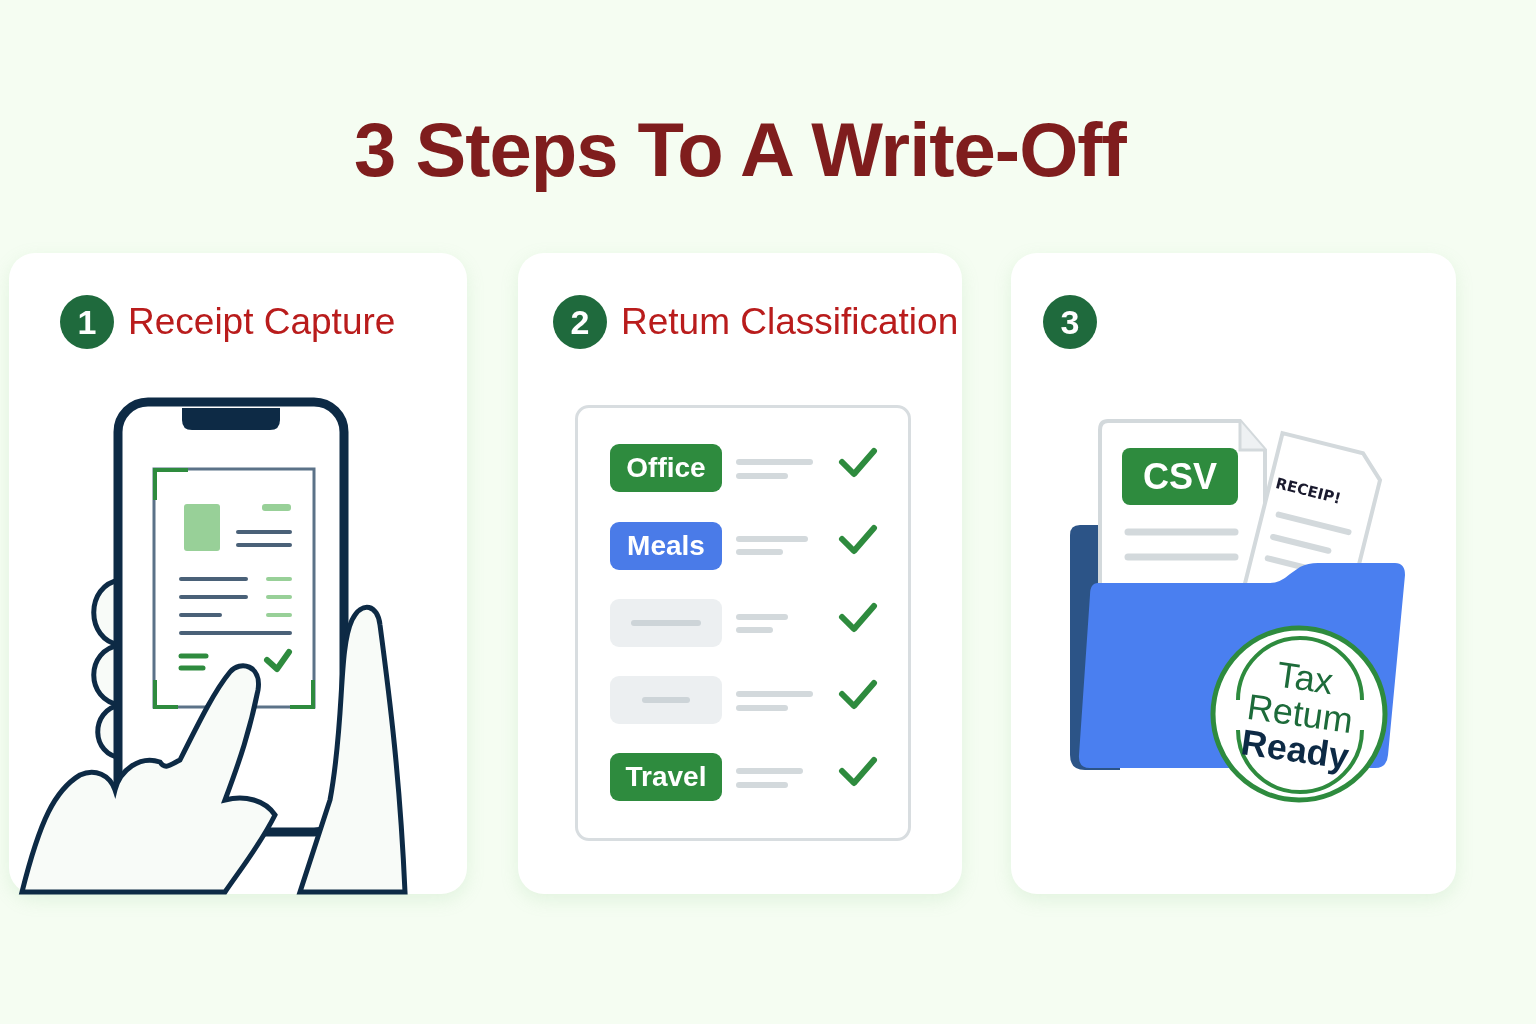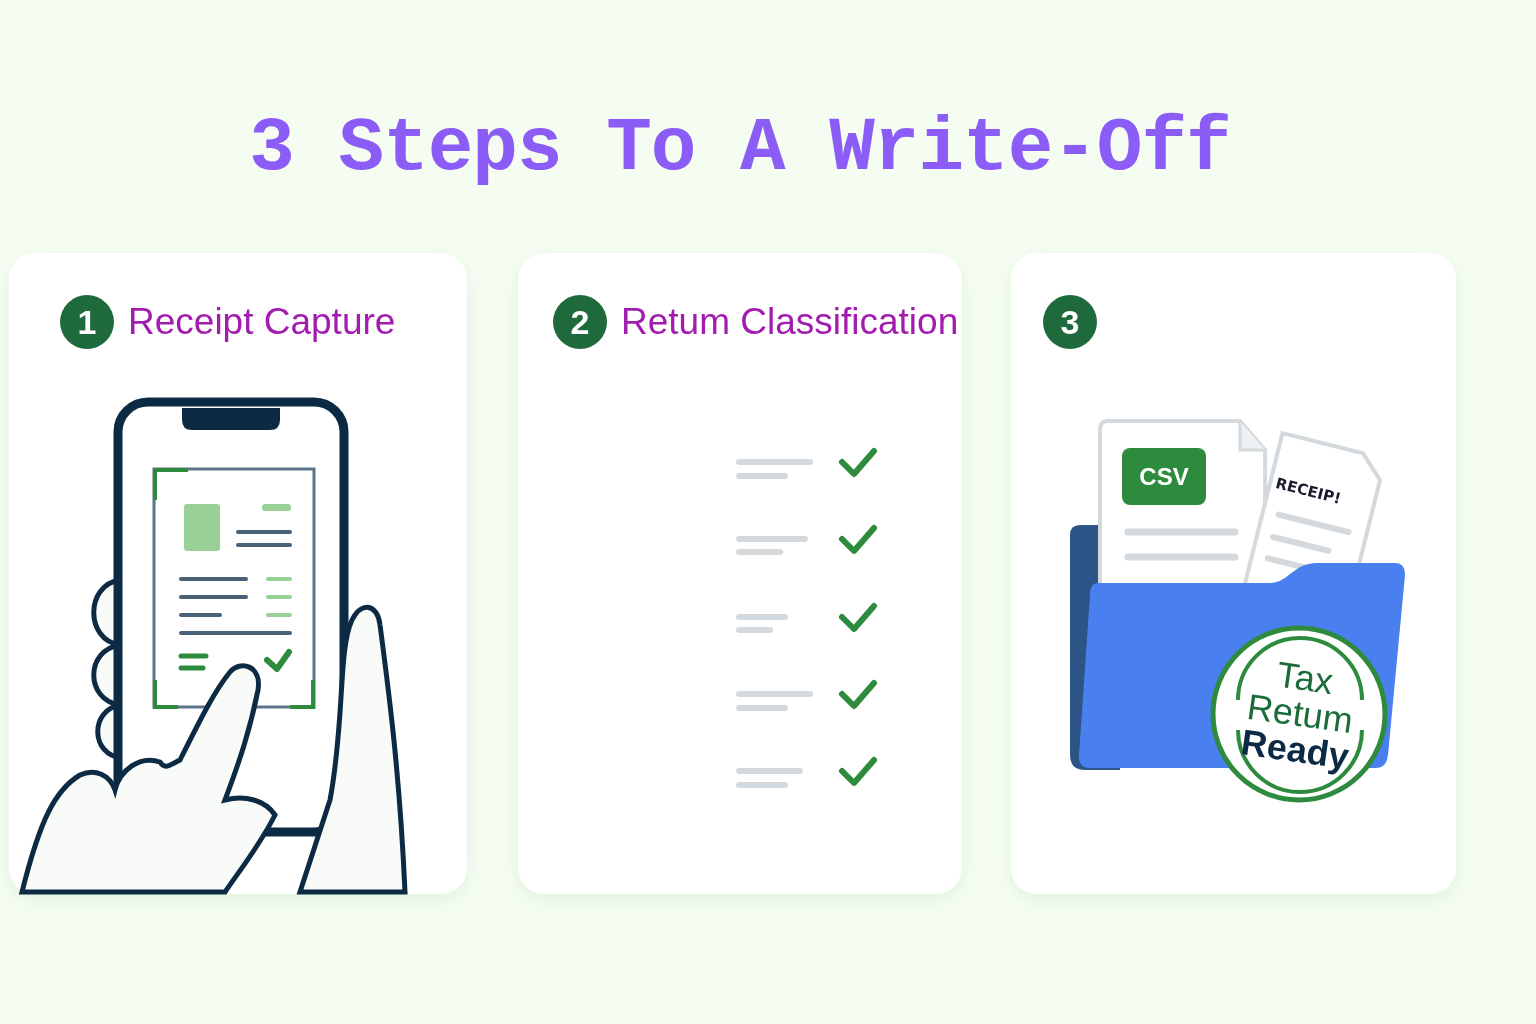--- a/index.html
+++ b/index.html
@@ -3,57 +3,57 @@
 <meta charset="utf-8">
 <style>
   html, body { margin:0; padding:0; }
   body {
     width:1536px; height:1024px; overflow:hidden; position:relative;
     background:#f5fdf2;
     font-family:"Liberation Sans", sans-serif;
   }
   .title {
     position:absolute; left:0; width:1480px; top:106px; text-align:center;
-    font-size:76px; font-weight:bold; color:#8b5cf6; letter-spacing:-1px;font-family:Liberation Mono, monospace;
+    font-size:76px; font-weight:bold; color:#7f1d1d; letter-spacing:-1px;
   }
   .card {
     position:absolute; top:253px; height:641px; background:#ffffff;
     border-radius:26px; box-shadow:0 6px 18px rgba(140,200,140,0.18);
     overflow:hidden;
   }
   #card1 { left:9px; width:458px; }
   #card2 { left:518px; width:444px; }
   #card3 { left:1011px; width:445px; }
   .card-head {
     position:absolute; top:42px; display:flex; align-items:center; gap:14px;
   }
   .badge {
     width:54px; height:54px; border-radius:50%; background:#1f6a3d; color:#fff;
     display:flex; align-items:center; justify-content:center;
     font-size:34px; font-weight:bold;
   }
-  .card-title { font-size:37px; color:#a21caf; white-space:nowrap; }
+  .card-title { font-size:37px; color:#b91c1c; white-space:nowrap; }
   svg { position:absolute; overflow:visible; }
   .chip {
     position:absolute; left:90px; width:112px; height:48px; border-radius:9px;
     color:#fff; font-size:28px; font-weight:bold; display:flex;
     align-items:center; justify-content:center;
   }
   .stamp-text {
     position:absolute; left:1230px; top:660px; width:140px; text-align:center;
     transform:rotate(8deg); line-height:36px; font-size:36px; z-index:5;
   }
   .receipt-label {
     position:absolute; left:1275px; top:482px; font-size:15px; font-weight:bold;
     color:#1a1a2e; transform:rotate(14deg); font-family:"DejaVu Sans", sans-serif;
     z-index:4;
   }
   .csv-chip {
-    position:absolute; left:1122px; top:448px; width:84px; height:57px;
-    background:#2e8b3e; border-radius:8px; color:#fff; font-size:24px;
+    position:absolute; left:1122px; top:448px; width:116px; height:57px;
+    background:#2e8b3e; border-radius:8px; color:#fff; font-size:36px;
     font-weight:bold; display:flex; align-items:center; justify-content:center;
     z-index:4;
   }
 </style>
 </head>
 <body>
 
 <div class="title">3 Steps To A Write-Off</div>
 
 <div class="card" id="card1">
@@ -102,20 +102,31 @@
 
   <path d="M330 800 C345 720 338 650 352 620 C362 600 378 605 380 625 C390 700 400 780 405 892 L300 892 Z" fill="#f8fbf8" stroke="#0d2a45" stroke-width="5"></path>
 
   <path d="M22 892 C40 820 55 790 80 775 C95 768 110 775 115 790 C120 770 140 755 160 762 C165 770 170 765 180 760 C200 720 215 690 230 672 C240 660 262 665 258 690 C250 730 240 760 225 800 C245 795 265 800 275 815 C260 845 240 870 225 892 Z" fill="#f8fbf8" stroke="#0d2a45" stroke-width="5"></path>
 </svg>
 
 <div class="card" id="card2">
   <div class="card-head" style="left:35px;">
     <div class="badge">2</div>
     <div class="card-title">Retum Classification</div>
+  </div>
+  <div style="position:absolute;left:57px;top:152px;width:330px;height:430px;border:3px solid #d8dde0;border-radius:14px;">
+    <div class="chip" style="left:32px;top:36px;background:#2e8b3e;">Office</div>
+    <div class="chip" style="left:32px;top:114px;background:#4a7be8;">Meals</div>
+    <div class="chip" style="left:32px;top:191px;background:#eceff1;">
+        <span style="width:70px;height:6px;background:#cdd4d8;border-radius:3px;"></span>
+      </div>
+    <div class="chip" style="left:32px;top:268px;background:#eceff1;">
+        <span style="width:48px;height:6px;background:#cdd4d8;border-radius:3px;"></span>
+      </div>
+    <div class="chip" style="left:32px;top:345px;background:#2e8b3e;">Travel</div>
   </div>
 </div>
 <svg style="left:0;top:0;" width="1536" height="1024">
   <g stroke="#d3d9dc" stroke-width="6" stroke-linecap="round">
     <line x1="739" y1="462" x2="810" y2="462"></line>
       <line x1="739" y1="476" x2="785" y2="476"></line>
     <line x1="739" y1="539" x2="805" y2="539"></line>
       <line x1="739" y1="552" x2="780" y2="552"></line>
     <line x1="739" y1="617" x2="785" y2="617"></line>
       <line x1="739" y1="630" x2="770" y2="630"></line>

